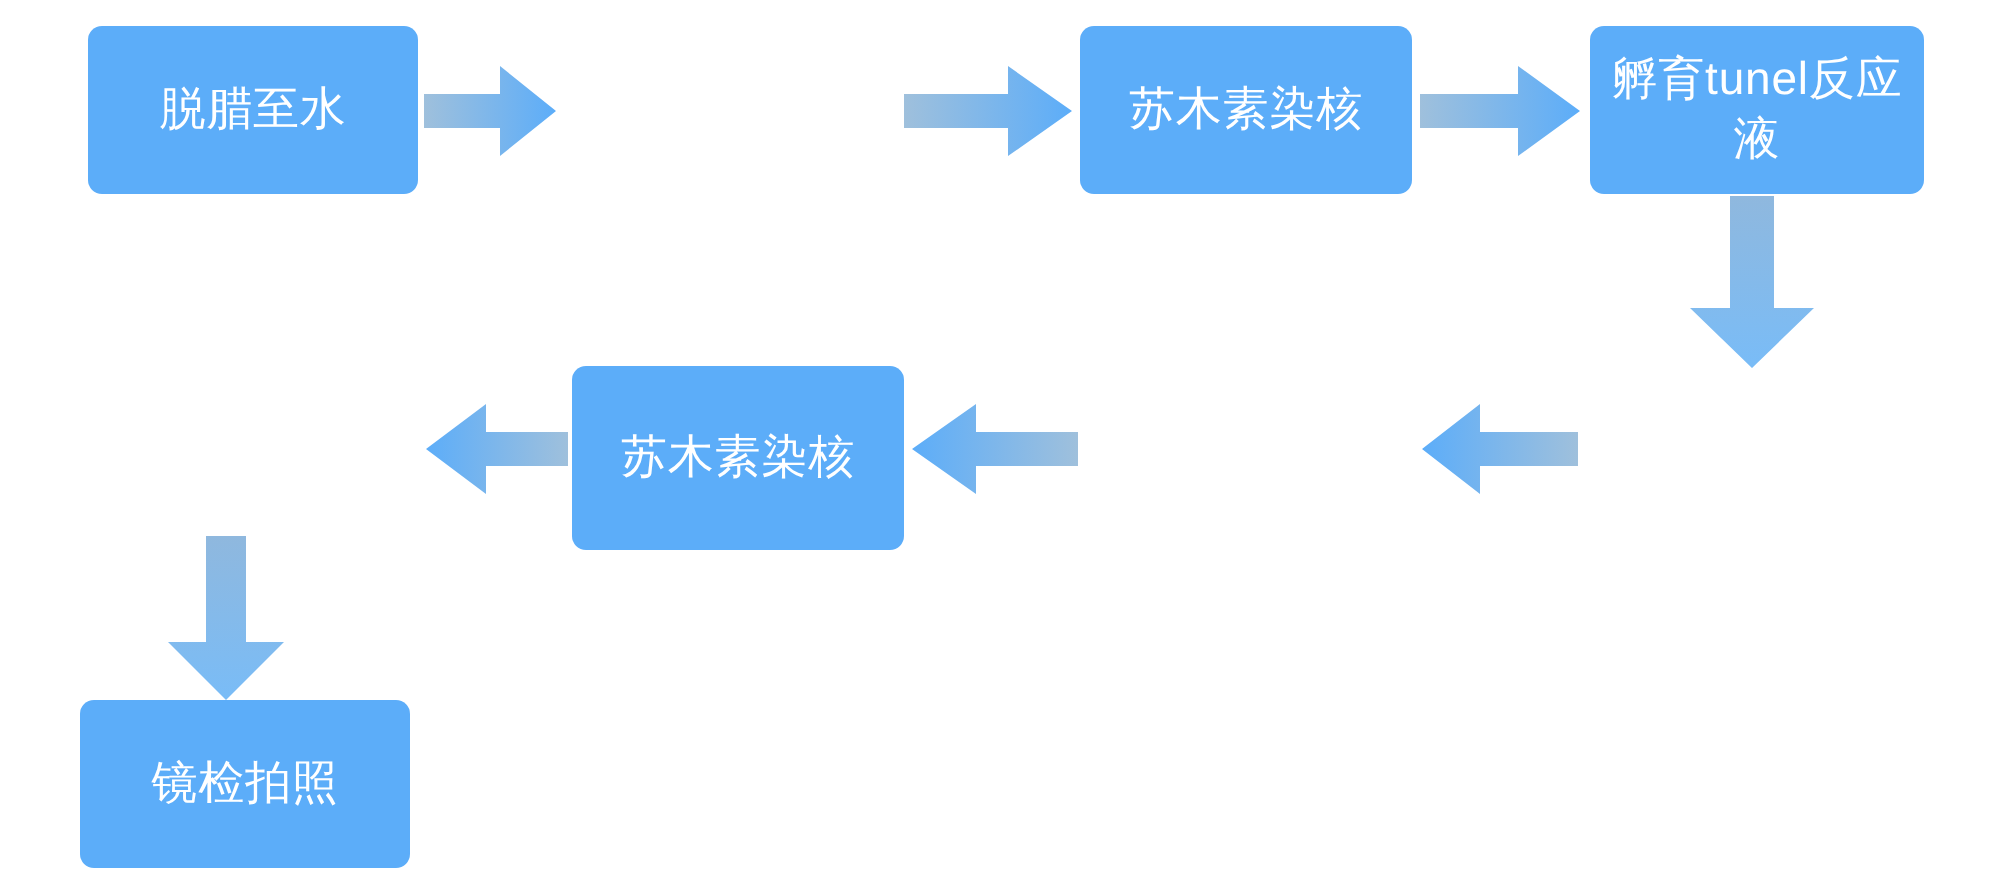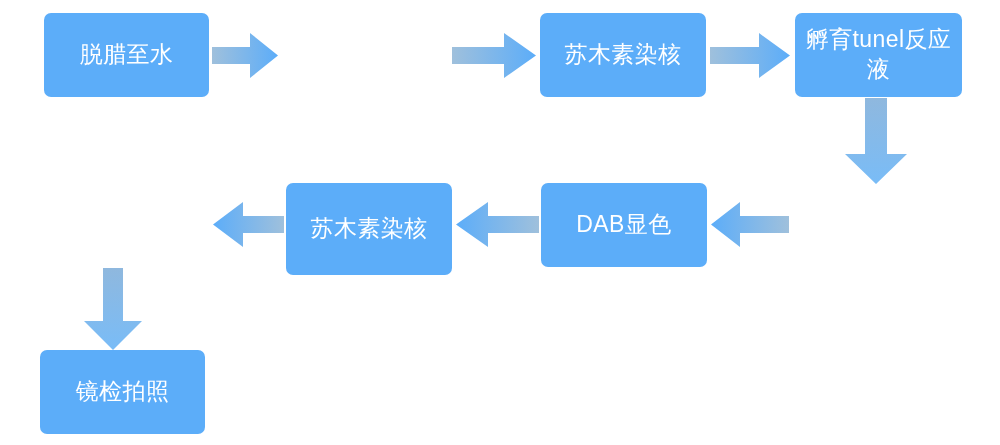--- a/index.html
+++ b/index.html
@@ -119,23 +119,20 @@
       <defs>
         <linearGradient id="gl1" x1="1" y1="0" x2="0" y2="0">
           <stop offset="0" stop-color="#9FC0DC"></stop>
           <stop offset="1" stop-color="#5CADF9"></stop>
         </linearGradient>
       </defs>
       <path d="M78,14 L29,14 L29,0 L0,22.5 L29,45 L29,31 L78,31 Z" fill="url(#gl1)"></path>
     </svg>
   </div>
 
-  <div class="node" style="left:541px; top:183px; width:166px; height:84px;">
-    <span class="label">DAB显色</span>
-  </div>
 
   <div class="arrow" style="left:456px; top:202px; width:83px; height:45px;">
     <svg viewBox="0 0 83 45" preserveAspectRatio="none">
       <defs>
         <linearGradient id="gl2" x1="1" y1="0" x2="0" y2="0">
           <stop offset="0" stop-color="#9FC0DC"></stop>
           <stop offset="1" stop-color="#5CADF9"></stop>
         </linearGradient>
       </defs>
       <path d="M83,14 L32,14 L32,0 L0,22.5 L32,45 L32,31 L83,31 Z" fill="url(#gl2)"></path>

